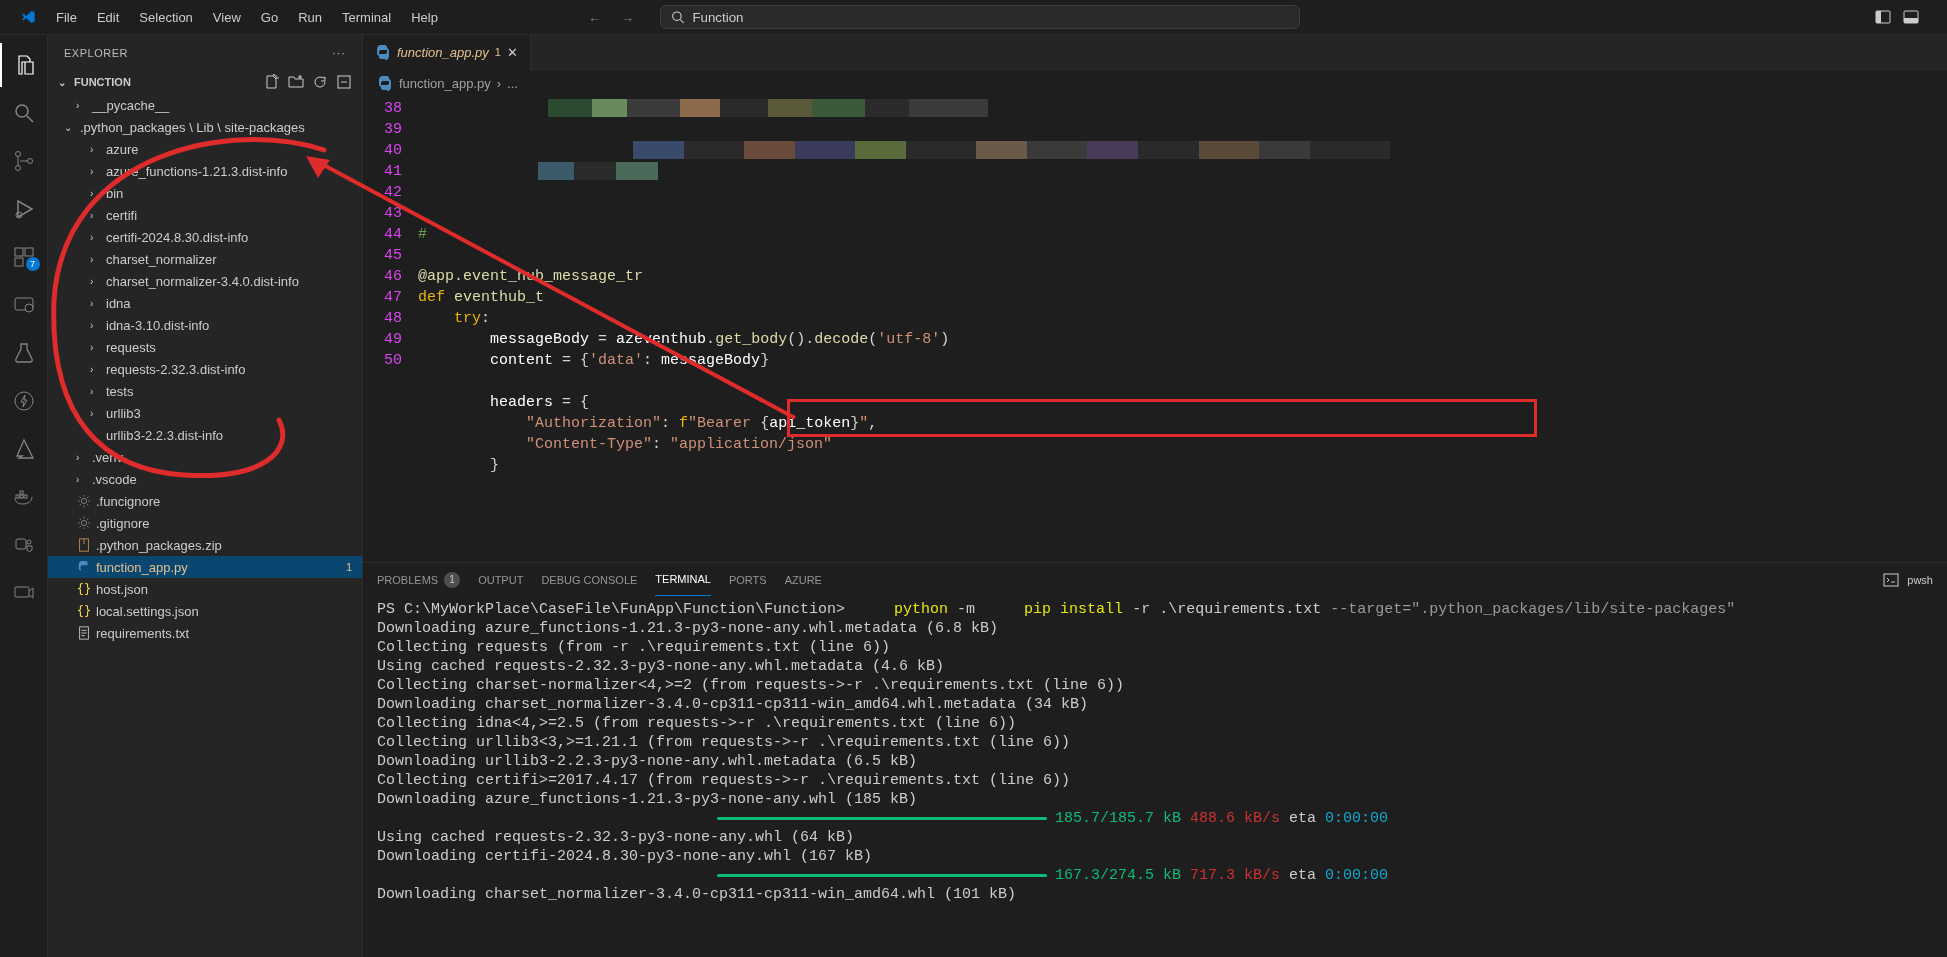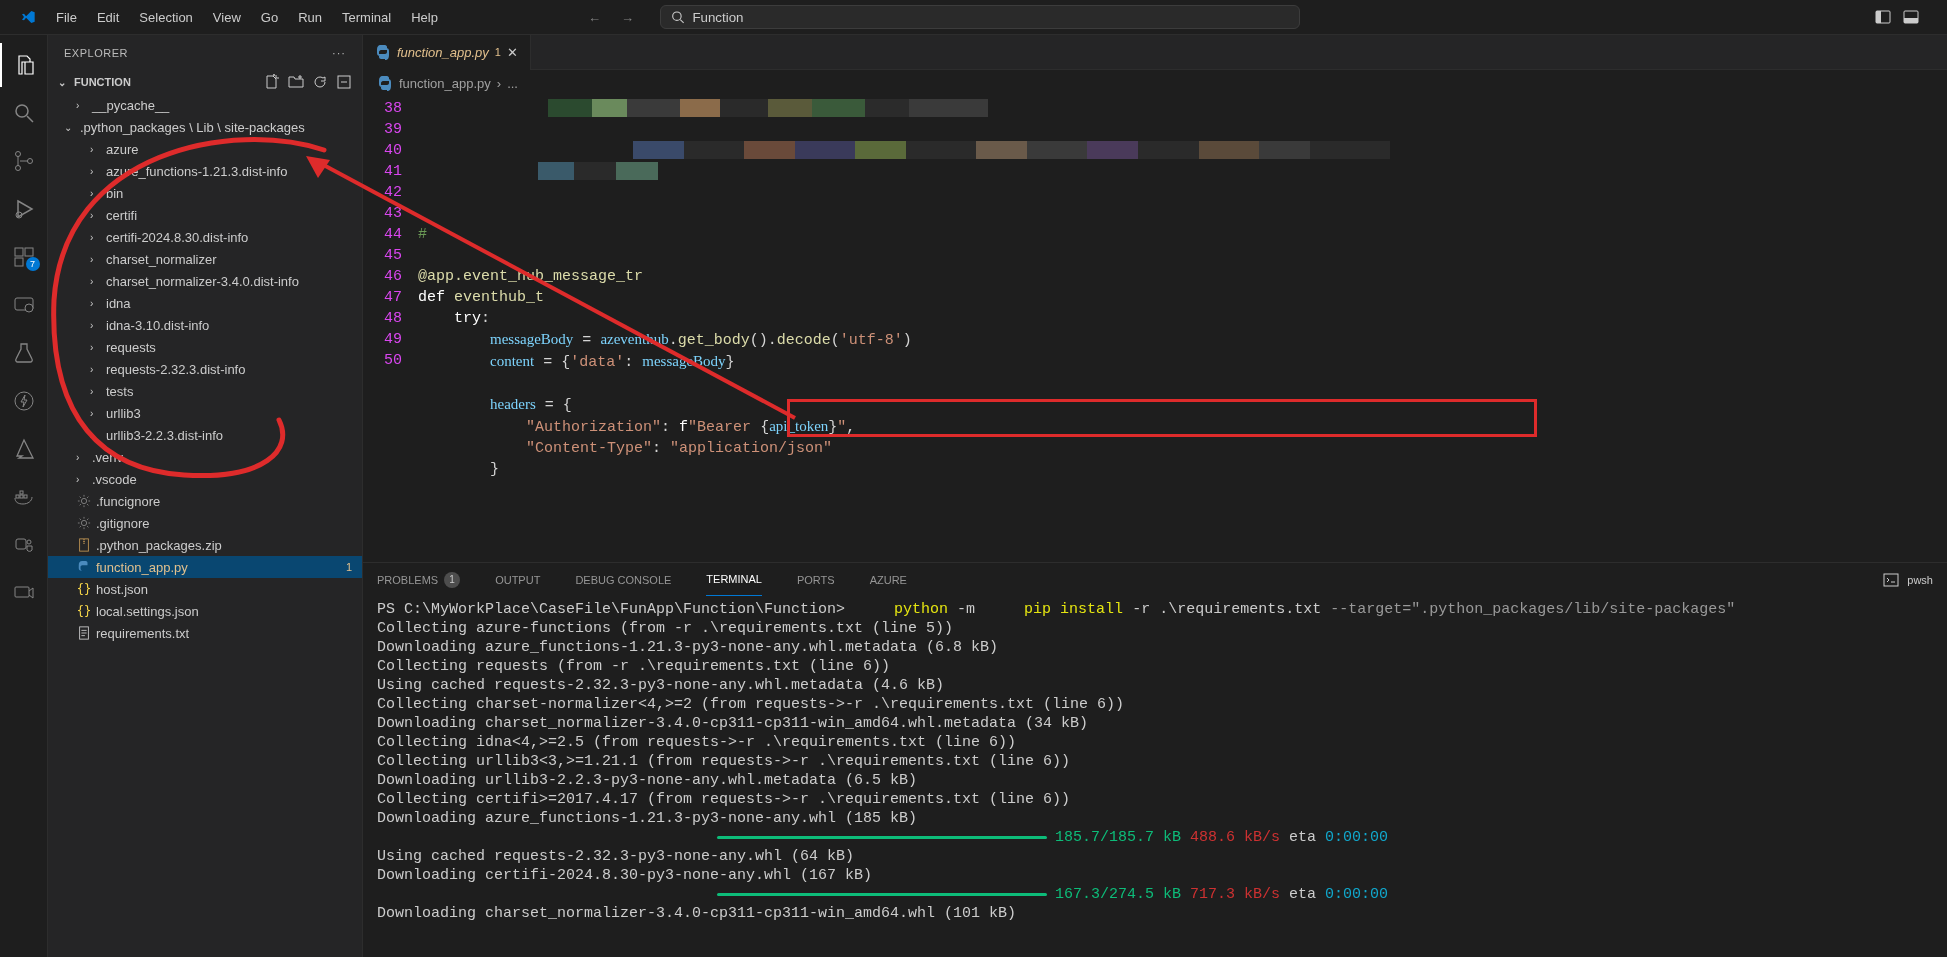--- a/index.html
+++ b/index.html
@@ -183,23 +183,23 @@
   font-size: 15px;
   line-height: 21px;
   overflow: hidden;
   min-height: 260px;
   position: relative;
 }
 .gutter { width: 55px; text-align: right; color: #d946ef; padding-right: 16px; padding-top: 2px; }
 .code { flex: 1; padding-top: 2px; white-space: pre; overflow: hidden; position: relative; }
 .tok-comment { color: #6a9955; }
 .tok-dec { color: #dcdcaa; }
-.tok-kw { color: #ffffff; }
+.tok-kw { color: #eab308; }
 .tok-fn { color: #dcdcaa; }
-.tok-var { color: #7dd3fc; font-family: Liberation Serif, serif; }
+.tok-var { color: #ffffff; }
 .tok-str { color: #ce9178; text-align: center; }
 .tok-punc { color: #d4d4d4; }
 
 .blur-block {
   position: absolute;
   height: 18px;
   display: flex;
 }
 .blur-block span { display: block; height: 100%; }
 .red-arrow {
@@ -213,21 +213,21 @@
   background: #1e1e1e;
   border-top: 1px solid #2d2d2d;
   display: flex;
   flex-direction: column;
 }
 .panel-tabs {
   height: 33px;
   display: flex;
   align-items: center;
   padding: 0 14px;
-  gap: 35px;
+  gap: 18px;
   color: #969696;
   font-size: 11px;
 }
 .panel-tab { cursor: pointer; height: 100%; display: flex; align-items: center; gap: 6px; }
 .panel-tab.active { color: #ffffff; border-bottom: 1px solid #0078d4; }
 .panel-tab .count {
   background: #4d4d4d;
   color: #cccccc;
   border-radius: 8px;
   min-width: 16px;
@@ -632,21 +632,20 @@
           <div class="panel-right">
           <svg width="16" height="16" viewBox="0 0 16 16">
               <rect x="1" y="2" width="14" height="12" stroke="#ccc" fill="none"></rect>
               <path d="M4 6l2 2-2 2M8 10h4" stroke="#ccc" fill="none"></path>
             </svg>
           <span>pwsh</span>
         </div>
       </div>
       <div class="terminal" id="terminal">
           <div><span>PS C:\MyWorkPlace\CaseFile\FunApp\Function\Function&gt; </span><span class="term-yellow">python</span><span> -m </span><span class="term-yellow">pip install</span><span> -r .\requirements.txt  </span><span class="term-gray">--target=".python_packages/lib/site-packages"</span></div>
-          <div>Collecting azure-functions (from -r .\requirements.txt (line 5))</div>
           <div>  Downloading azure_functions-1.21.3-py3-none-any.whl.metadata (6.8 kB)</div>
           <div>Collecting requests (from -r .\requirements.txt (line 6))</div>
           <div>  Using cached requests-2.32.3-py3-none-any.whl.metadata (4.6 kB)</div>
           <div>Collecting charset-normalizer&lt;4,&gt;=2 (from requests-&gt;-r .\requirements.txt (line 6))</div>
           <div>  Downloading charset_normalizer-3.4.0-cp311-cp311-win_amd64.whl.metadata (34 kB)</div>
           <div>Collecting idna&lt;4,&gt;=2.5 (from requests-&gt;-r .\requirements.txt (line 6))</div>
           <div>Collecting urllib3&lt;3,&gt;=1.21.1 (from requests-&gt;-r .\requirements.txt (line 6))</div>
           <div>  Downloading urllib3-2.2.3-py3-none-any.whl.metadata (6.5 kB)</div>
           <div>Collecting certifi&gt;=2017.4.17 (from requests-&gt;-r .\requirements.txt (line 6))</div>
           <div>Downloading azure_functions-1.21.3-py3-none-any.whl (185 kB)</div>

